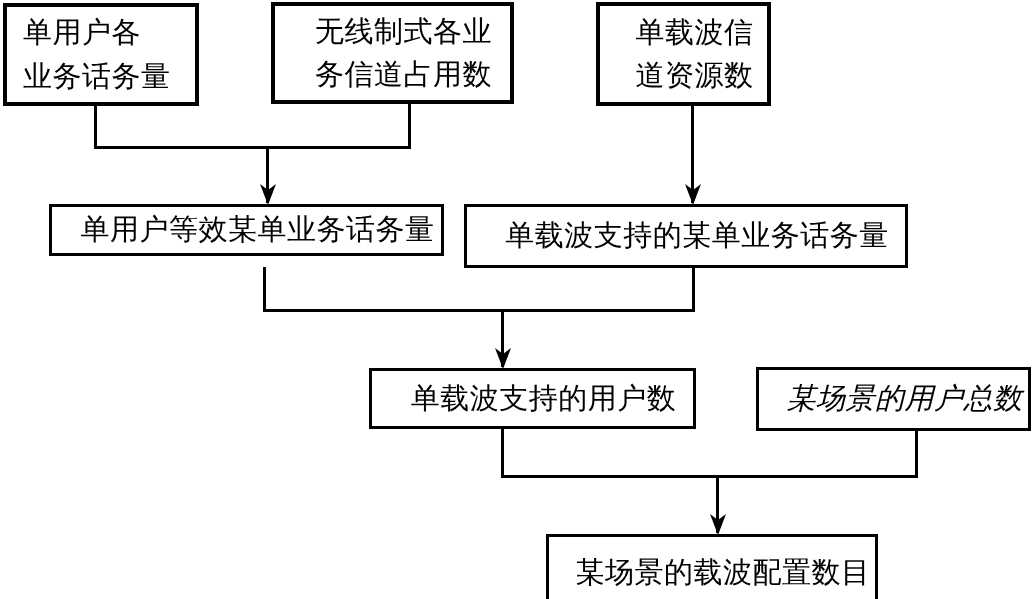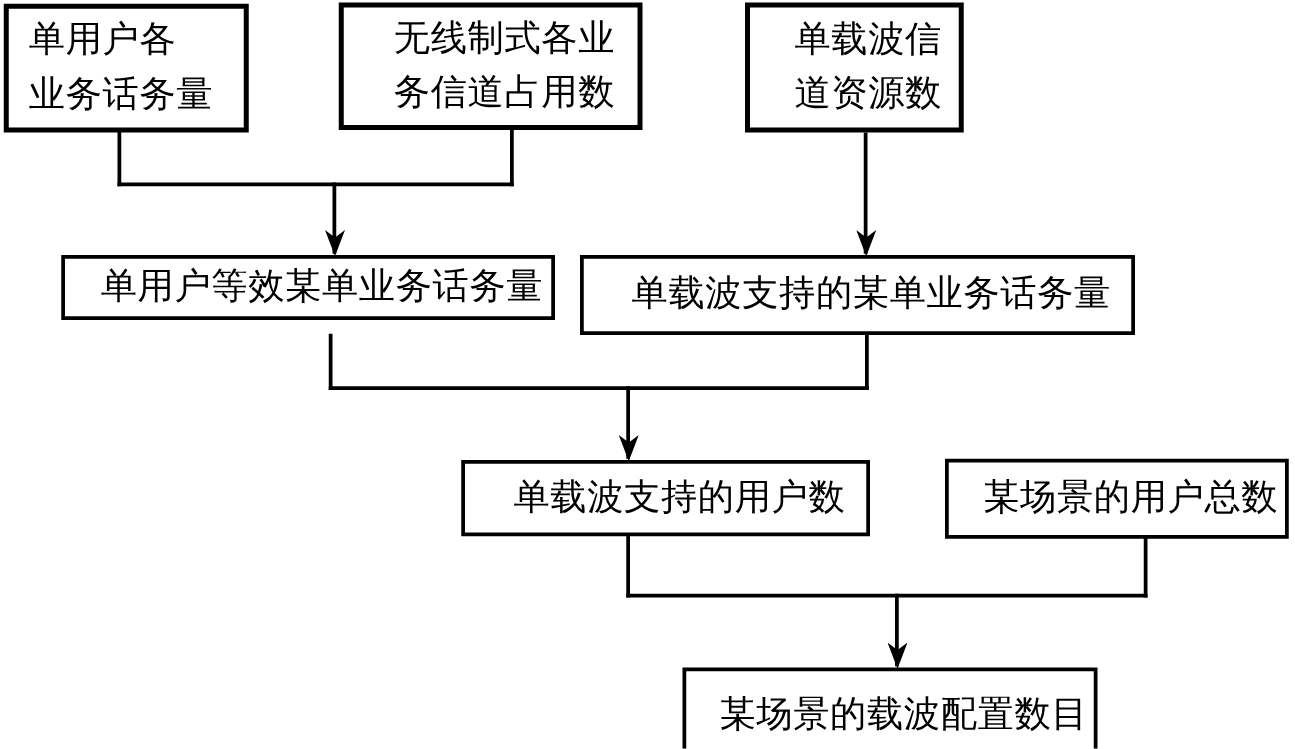--- a/index.html
+++ b/index.html
@@ -42,21 +42,21 @@
     width: 16px;
     height: 21px;
   }
   
   #n0 { left: 3px;   top: 3px;   width: 196px; height: 103px; }
   #n1 { left: 271px; top: 2px;   width: 243px; height: 102px; }
   #n2 { left: 596px; top: 2px;   width: 175px; height: 104px; }
   #n3 { left: 49px;  top: 204px; width: 395px; height: 52px; }
   #n4 { left: 464px; top: 204px; width: 444px; height: 64px; }
   #n5 { left: 329px; top: 368px; width: 327px; height: 61px; margin-left: 40px; }
-  #n6 { left: 756px; top: 367px; width: 275px; height: 64px; }
+  #n6 { left: 756px; top: 367px; width: 275px; height: 64px; font-style: italic; }
   #n7 { left: 546px; top: 534px; width: 332px; height: 77px; }
 </style>
 </head>
 <body>
 
 <div id="canvas">
 
   <div class="node thick left-align" id="n0">单用户各
 业务话务量</div>
   <div class="node thick" id="n1">无线制式各业

